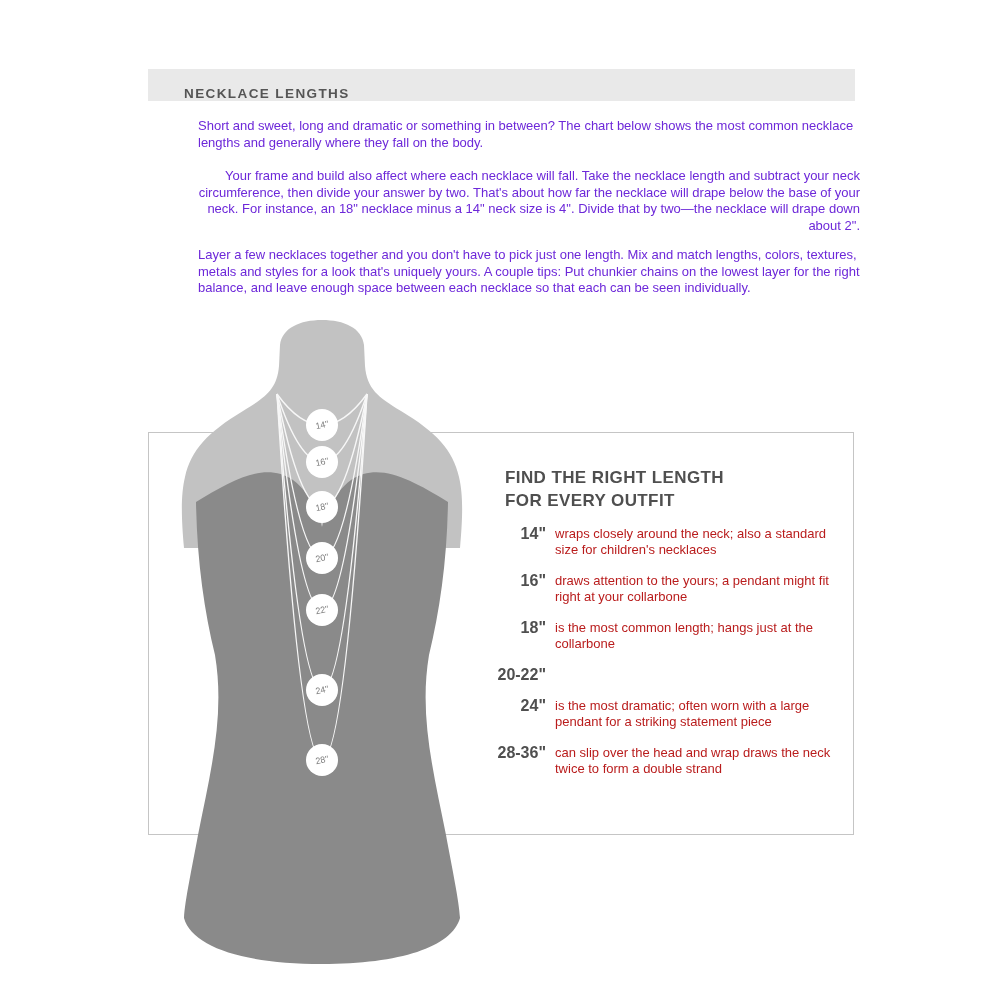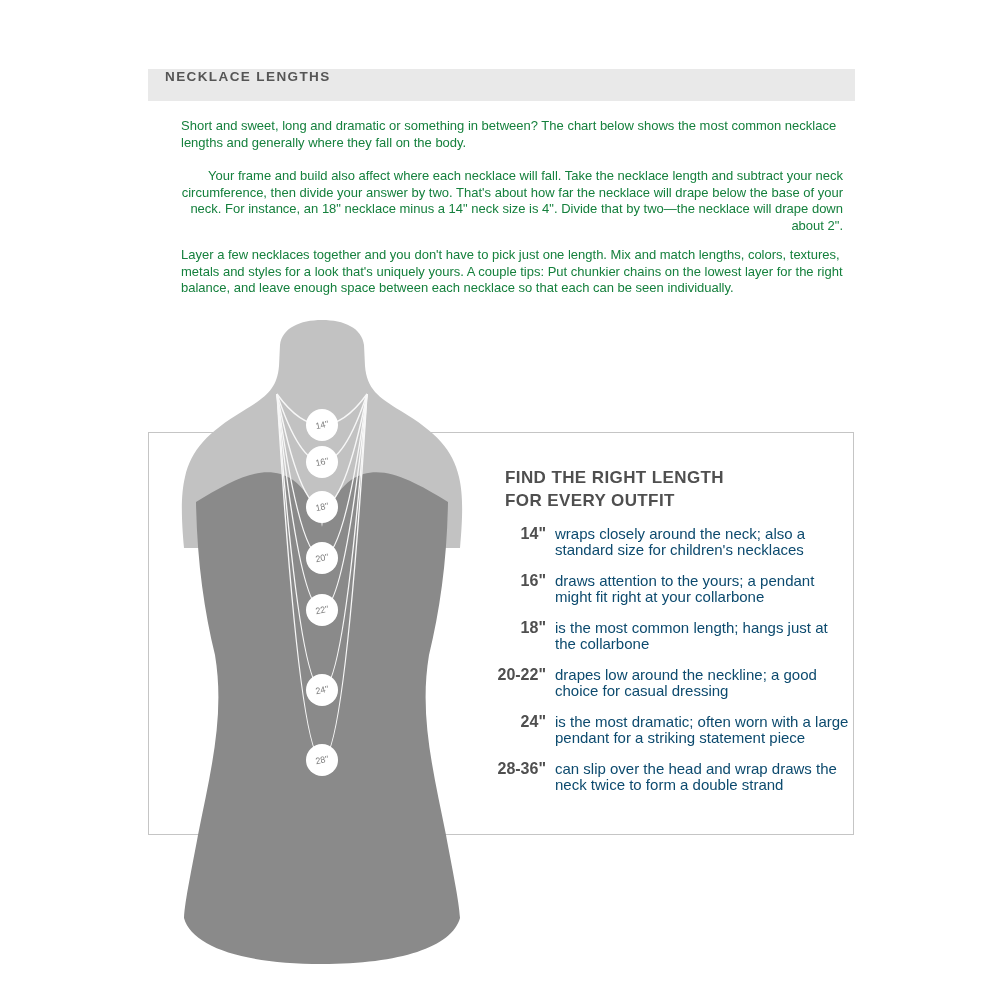--- a/index.html
+++ b/index.html
@@ -11,36 +11,36 @@
     height: 1000px;
     background: #ffffff;
     overflow: hidden;
   }
   .header-bar {
     position: absolute;
     left: 148px; top: 69px;
     width: 707px; height: 32px;
     background: #e9e9e9;
     display: flex;
-    align-items: flex-start;
-    padding-left: 17px;
+    align-items: flex-end;
+    padding-left: 36px;
   }
   .header-title {
     font-size: 13.5px;
     font-weight: 700;
     letter-spacing: 1.4px;
     color: #555555;
   }
   .intro p {
     position: absolute;
-    left: 181px;
+    left: 198px;
     width: 662px;
     font-size: 13px;
     line-height: 16.5px;
-    color: #15803d;
+    color: #6d28d9;
   }
   .intro p.p1 { top: 118px; }
   .intro p.p2 { top: 168px; text-align: right; }
   .intro p.p3 { top: 247px; }
   .diagram-box {
     position: absolute;
     left: 148px; top: 432px;
     width: 706px; height: 403px;
     border: 1px solid #c5c5c5;
     background: #ffffff;
@@ -75,23 +75,23 @@
     text-align: right;
     font-size: 16px;
     font-weight: 700;
     color: #4f4f4f;
     line-height: 16px;
     flex: 0 0 auto;
   }
   .legend-desc {
     margin-left: 9px;
     width: 294px;
-    font-size: 15px;
+    font-size: 13px;
     line-height: 16px;
-    color: #0c4a6e;
+    color: #b91c1c;
   }
 </style>
 </head>
 <body>
 
 <div class="page">
 
   <div class="header-bar">
     <span class="header-title">NECKLACE LENGTHS</span>
   </div>
@@ -174,21 +174,20 @@
     <div class="legend-desc">draws attention to the yours; a pendant might fit right at your collarbone</div>
   </div>
 
   <div class="legend-item">
     <div class="legend-size">18"</div>
     <div class="legend-desc">is the most common length; hangs just at the collarbone</div>
   </div>
 
   <div class="legend-item">
     <div class="legend-size">20-22"</div>
-    <div class="legend-desc">drapes low around the neckline; a good choice for casual dressing</div>
   </div>
 
   <div class="legend-item">
     <div class="legend-size">24"</div>
     <div class="legend-desc">is the most dramatic; often worn with a large pendant for a striking statement piece</div>
   </div>
 
   <div class="legend-item">
     <div class="legend-size">28-36"</div>
     <div class="legend-desc">can slip over the head and wrap draws the neck twice to form a double strand</div>

